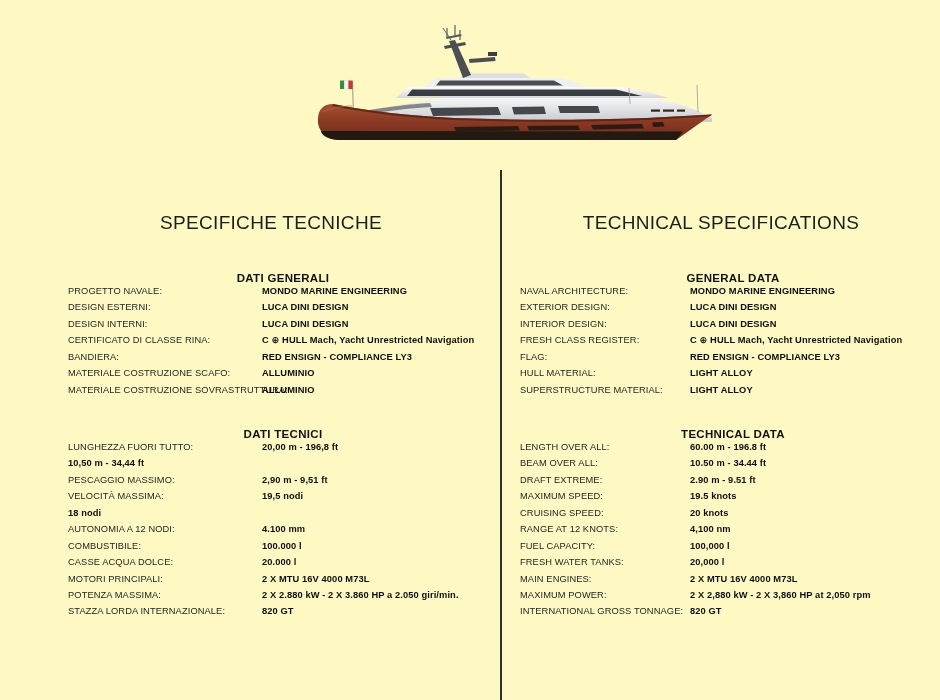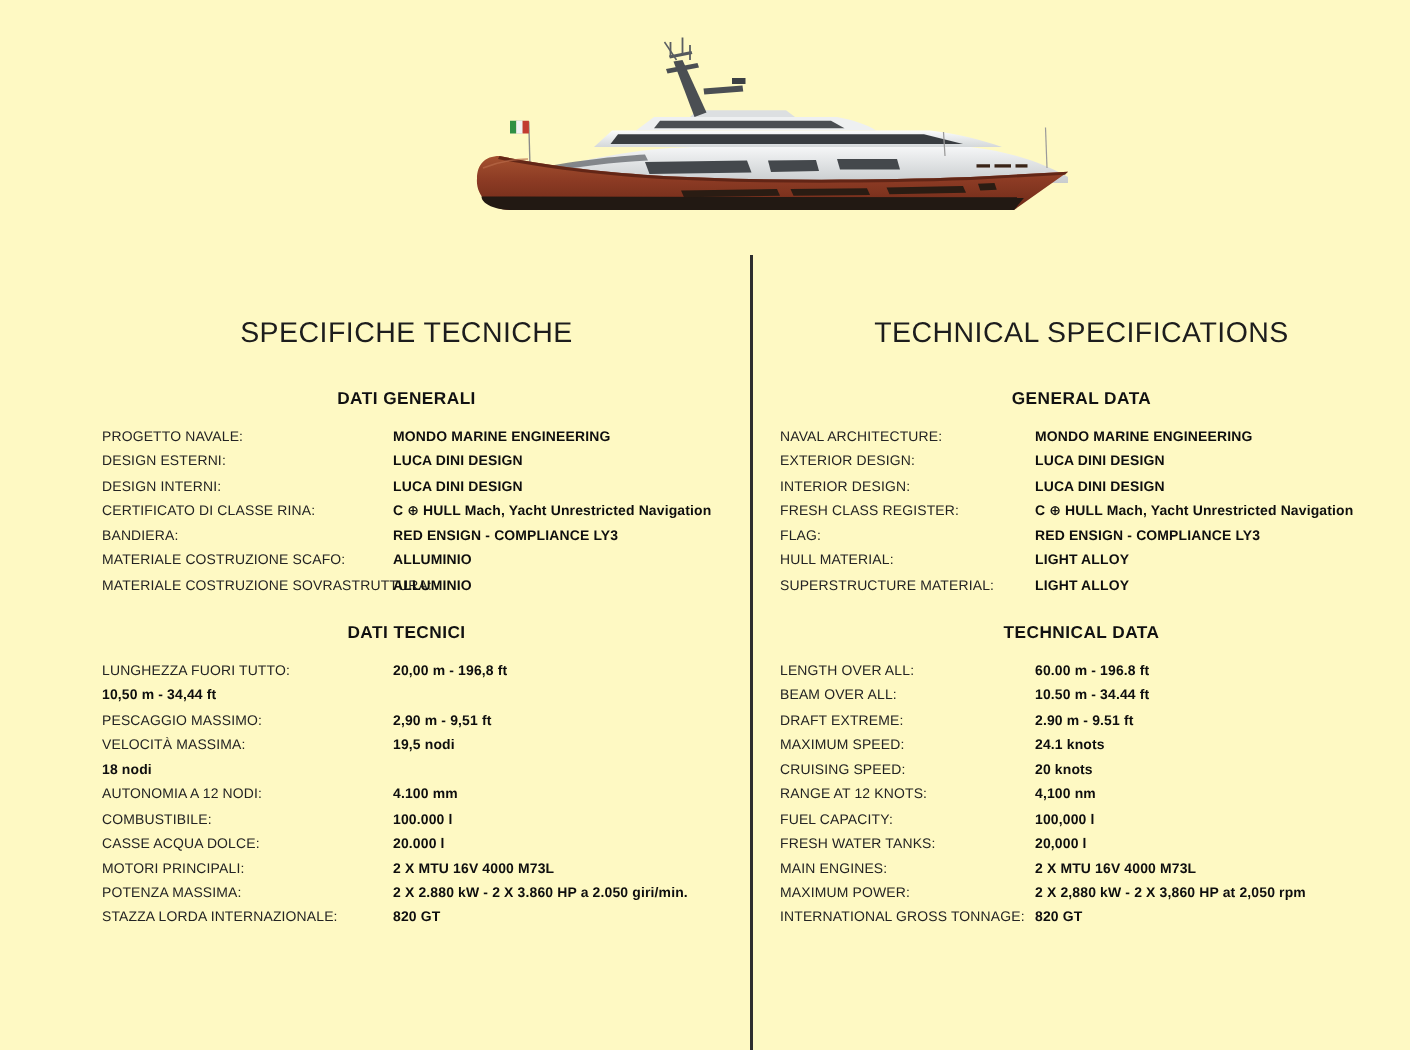--- a/index.html
+++ b/index.html
@@ -11,21 +11,21 @@
   .yacht{position:absolute;left:312px;top:24px;width:412px;height:132px;}
   .divider{position:absolute;left:500px;top:170px;width:1.5px;height:530px;background:#2e2e2e;}
   .col{position:absolute;top:212px;width:418px;height:470px;}
   .col-left{left:62px;}
   .col-right{left:512px;}
   .col-title{
     position:absolute;top:0;left:0;width:100%;margin:0;text-align:center;
     font-size:19px;font-weight:400;letter-spacing:.3px;color:#1d1d1d;white-space:nowrap;
   }
   .sec-head{
-    position:absolute;left:0;width:100%;margin:0;text-align:center;
+    position:absolute;left:0;width:100%;margin:12px;text-align:center;
     font-size:11.5px;font-weight:700;letter-spacing:.3px;color:#111;white-space:nowrap;
   }
   .sec1{top:48px;}
   .sec2{top:204px;}
   .rows{position:absolute;left:0;right:0;}
   .rows1{top:71px;}
   .rows2{top:227px;}
   .spec-row{display:flex;align-items:baseline;height:16.45px;line-height:16.45px;font-size:9.3px;white-space:nowrap;}
   .spec-label{flex:0 0 auto;color:#232323;letter-spacing:.1px;}
   .col-left .spec-row{padding-left:6px;}
@@ -267,21 +267,21 @@
           <span class="spec-value">10.50 m - 34.44 ft</span>
         </div>
 
         <div class="spec-row">
           <span class="spec-label">DRAFT EXTREME:</span>
           <span class="spec-value">2.90 m - 9.51 ft</span>
         </div>
 
         <div class="spec-row">
           <span class="spec-label">MAXIMUM SPEED:</span>
-          <span class="spec-value">24.1 knots</span>
+          <span class="spec-value">19.5 knots</span>
         </div>
 
         <div class="spec-row">
           <span class="spec-label">CRUISING SPEED:</span>
           <span class="spec-value">20 knots</span>
         </div>
 
         <div class="spec-row">
           <span class="spec-label">RANGE AT 12 KNOTS:</span>
           <span class="spec-value">4,100 nm</span>

